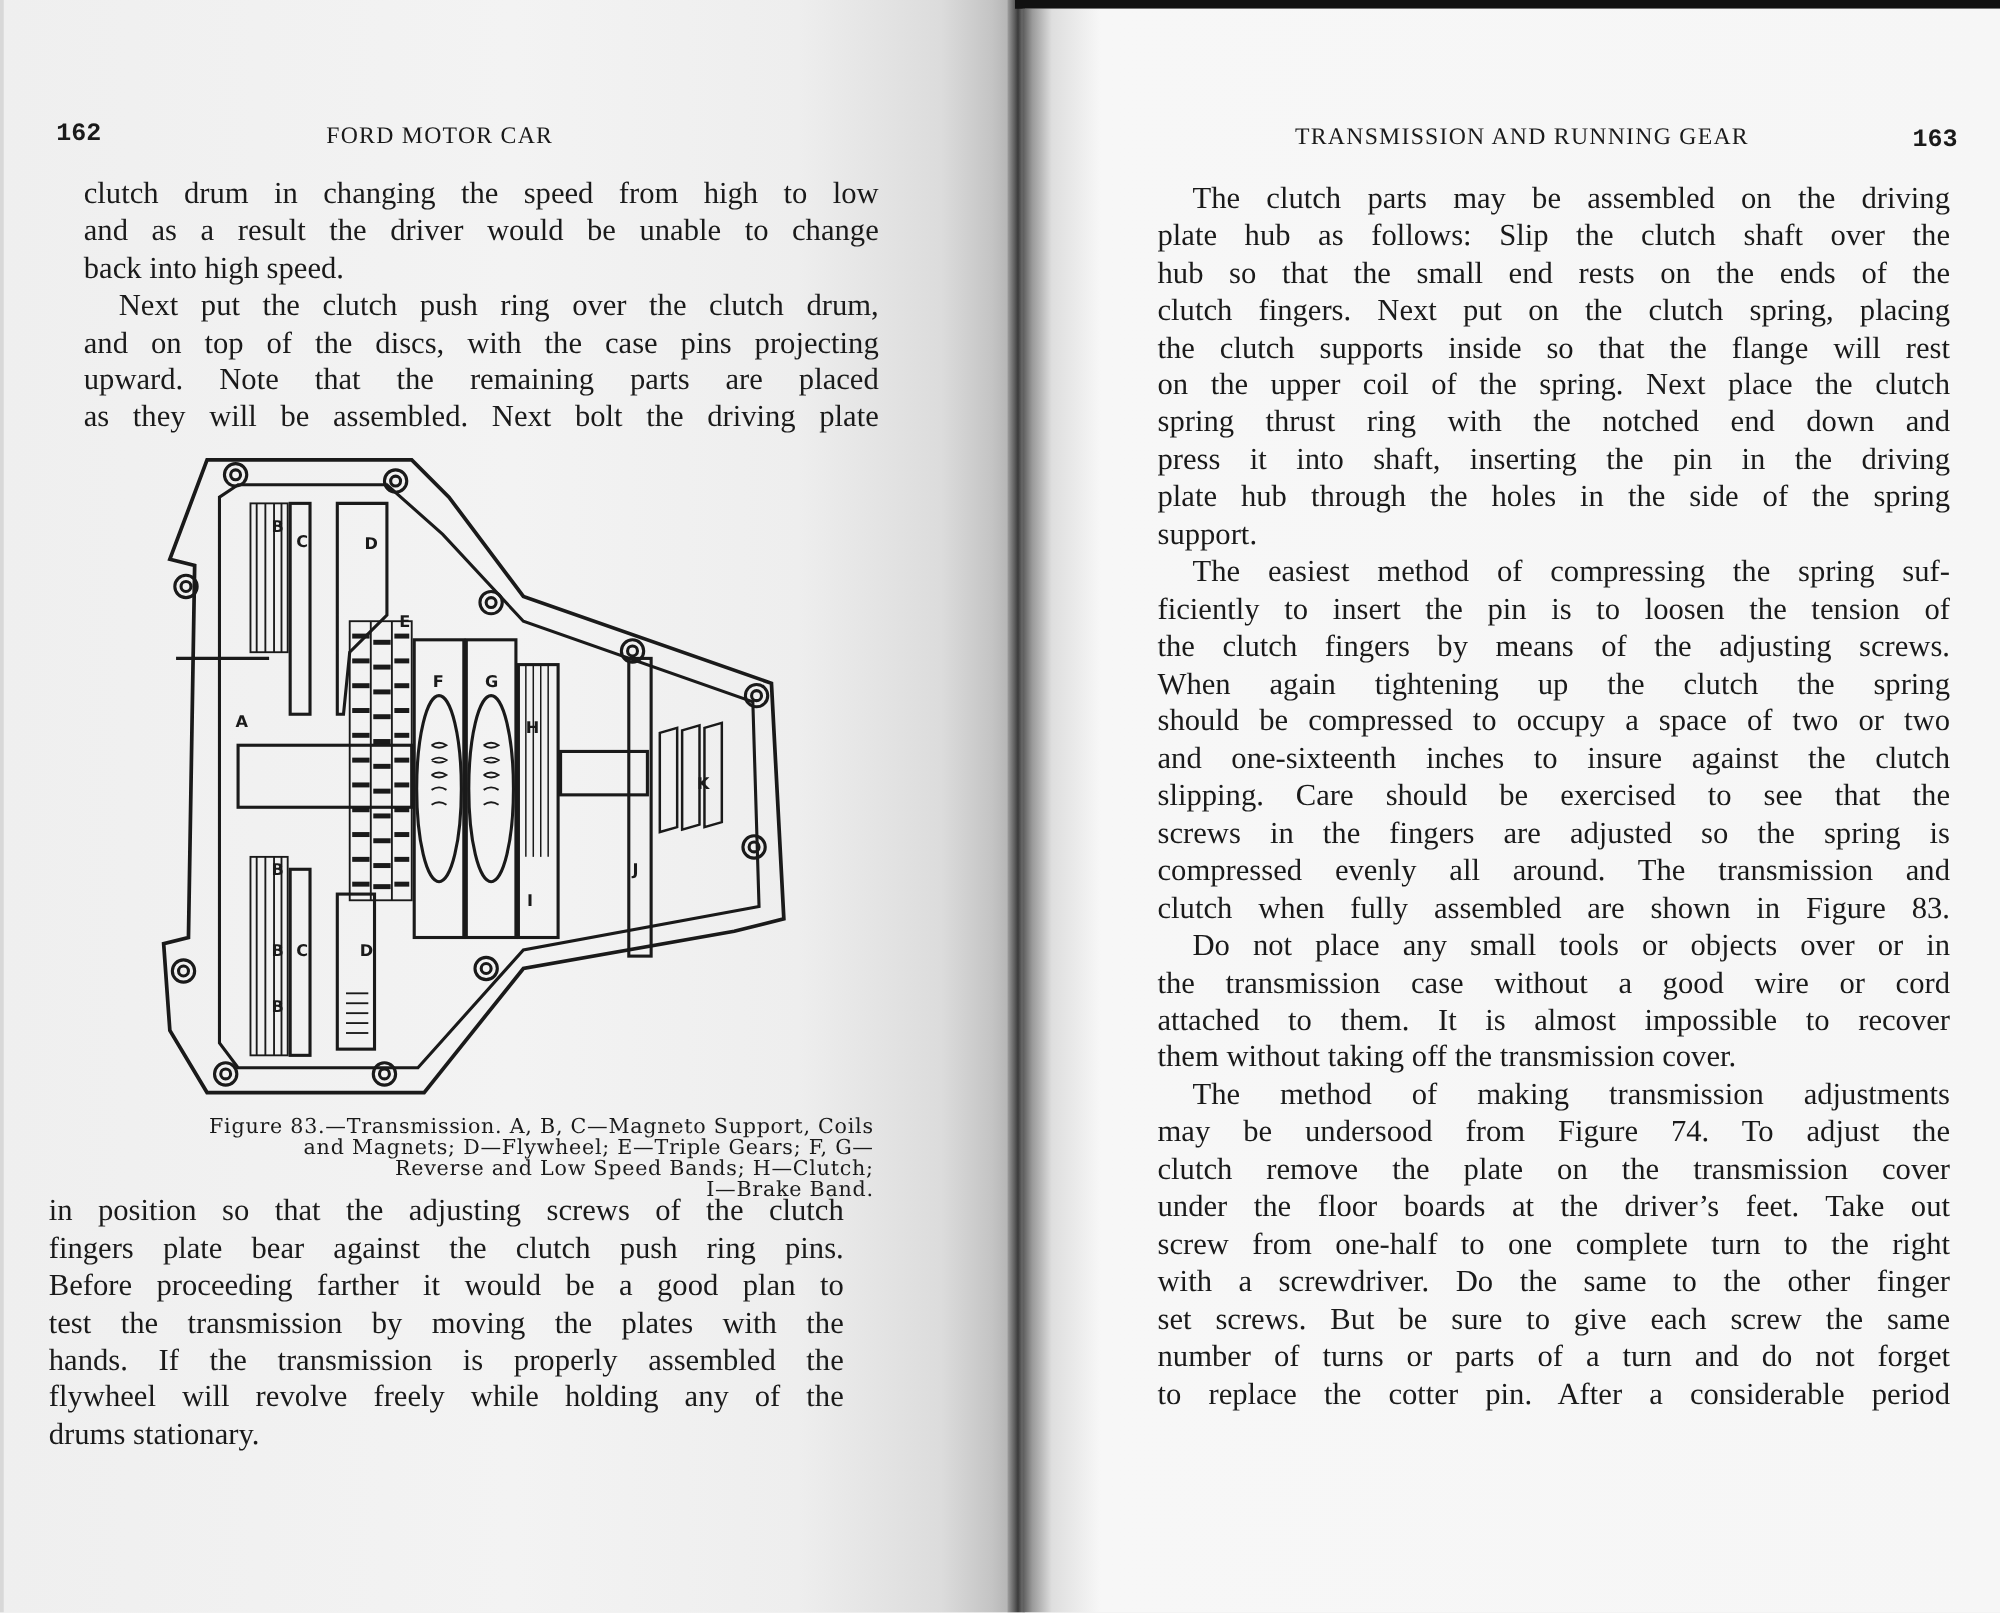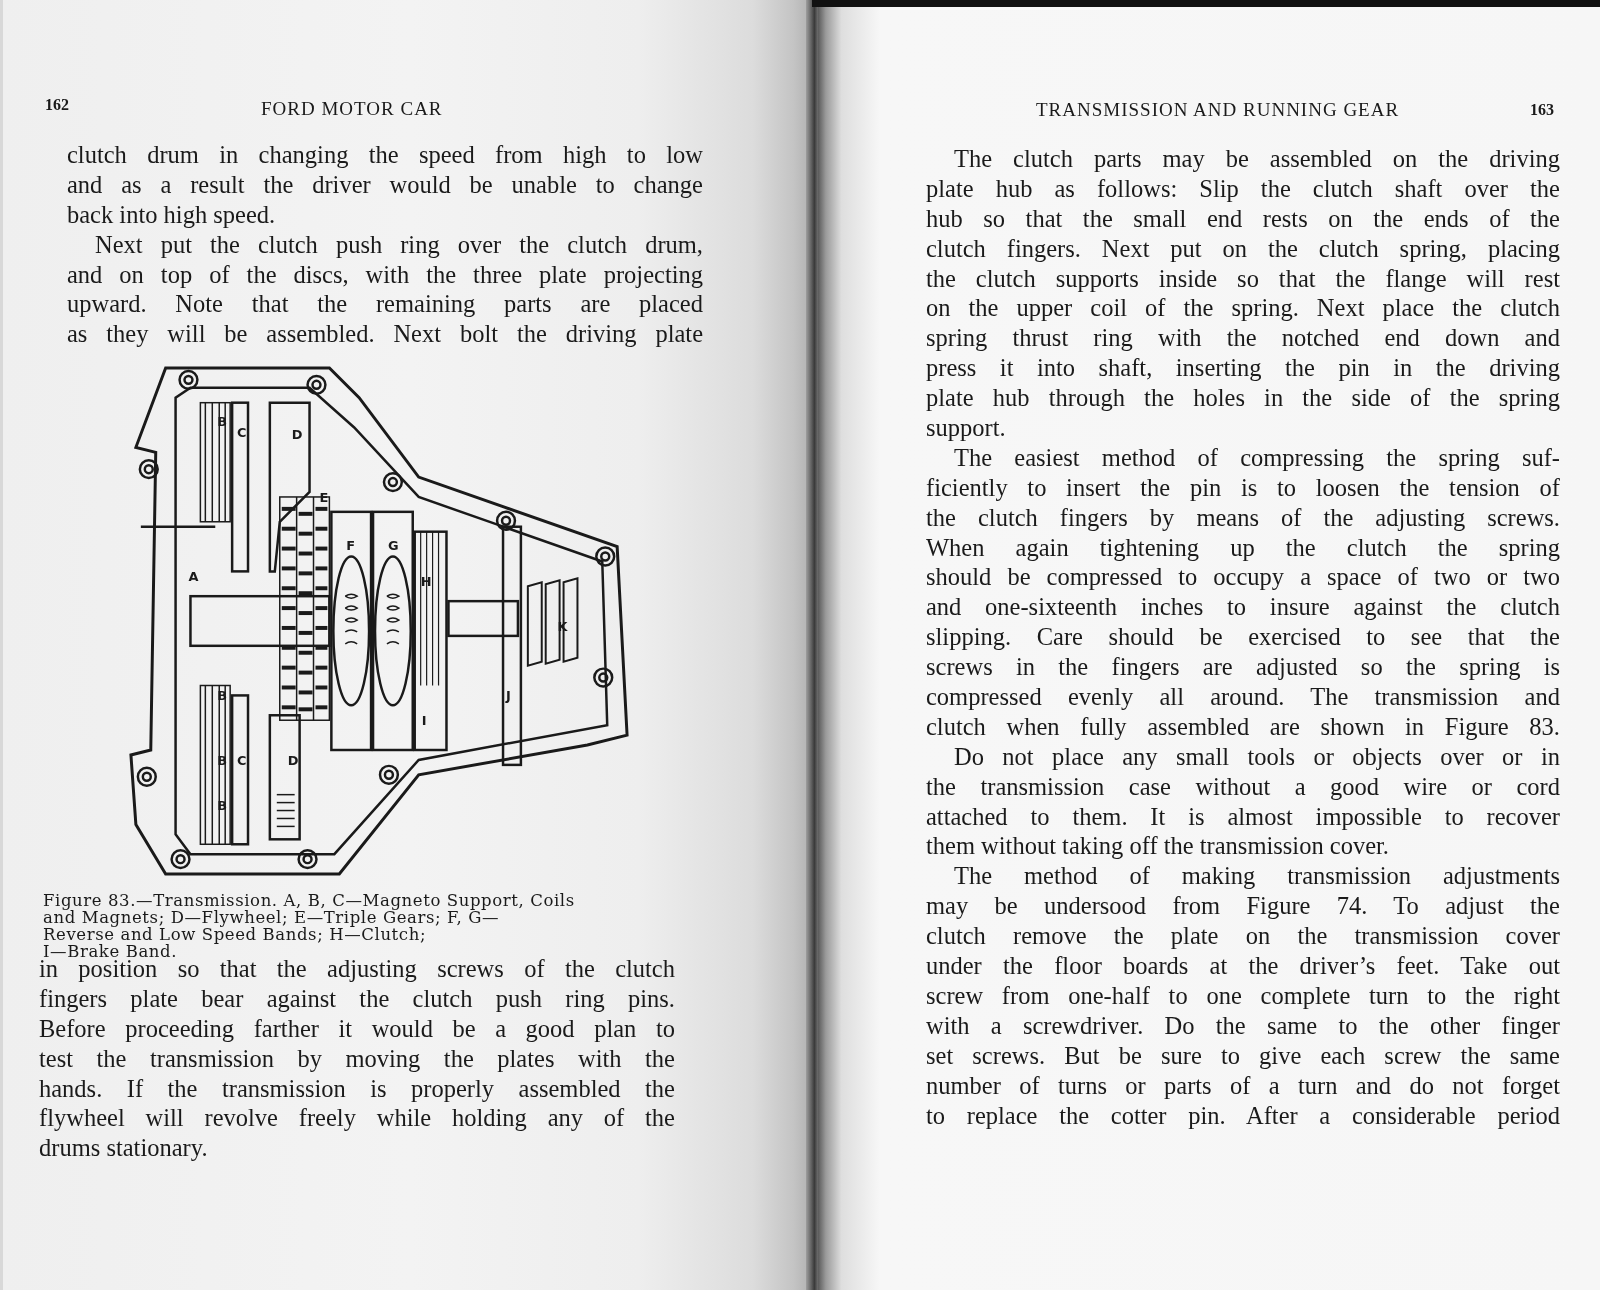--- a/index.html
+++ b/index.html
@@ -16,47 +16,47 @@
     }
     .page-right {
       left: 818px; width: 782px;
       background: linear-gradient(to right, #5a5a5a 0%, #9a9a9a 1%, #dedede 3%, #f7f7f7 8%, #f6f6f6 100%);
       top: 7px; height: 1283px;
     }
     .gutter { position: absolute; left: 806px; top: 0; width: 14px; height: 1290px;
       background: linear-gradient(to right, #9e9e9e, #5e5e5e 40%, #3a3a3a 60%, #8a8a8a); }
 
     .running-head { position: absolute; font-size: 19px; letter-spacing: 1px; }
-    .folio { position: absolute; font-size: 16px; font-weight: bold; font-family: Liberation Serif, serif; }
+    .folio { position: absolute; font-size: 20px; font-weight: bold; font-family: Liberation Mono, monospace; }
 
     .text-block { position: absolute; font-size: 24.5px; line-height: 29.9px; text-align: justify; }
     .text-block .line { display: block; text-align: justify; text-align-last: justify; white-space: nowrap; height: 29.9px; }
     .text-block .line.last { text-align-last: left; }
     .text-block .line.indent { padding-left: 28px; }
 
     .figure { position: absolute; left: 118px; top: 358px; width: 516px; height: 526px; }
     .figure svg { width: 100%; height: 100%; }
 
-    .caption { position: absolute; left: 40px; top: 892px; width: 656px; font-size: 16.5px; line-height: 17px; text-align: left; letter-spacing: 0.6px; font-family: "DejaVu Serif", serif; }
+    .caption { position: absolute; left: 40px; top: 892px; width: 656px; font-size: 16.5px; line-height: 17px; text-align: right; letter-spacing: 0.6px; font-family: "DejaVu Serif", serif; }
     .caption span { display: block; }
   </style>
 </head>
 <body>
 
 <div class="spread">
   <div class="page page-left">
     <div class="folio" style="left:42px; top:96px;">162</div>
     <div class="running-head" style="left:258px; top:98px;">FORD MOTOR CAR</div>
 
     <div class="text-block" id="left-top" style="left:44px; top:140px; width:636px;margin-left:20px;">
         <span class="line">clutch drum in changing the speed from high to low</span>
         <span class="line">and as a result the driver would be unable to change</span>
         <span class="line last">back into high speed.</span>
         <span class="line indent">Next put the clutch push ring over the clutch drum,</span>
-        <span class="line">and on top of the discs, with the three plate projecting</span>
+        <span class="line">and on top of the discs, with the case pins projecting</span>
         <span class="line">upward.  Note that the remaining parts are placed</span>
         <span class="line">as they will be assembled.  Next bolt the driving plate</span>
       </div>
 
     <div class="figure">
       <svg viewBox="0 0 520 530" fill="none" stroke="#1a1a1a" stroke-width="2.5">
 
         <path d="M45 10 L210 10 L240 40 L300 120 L500 190 L510 380 L470 390 L300 420 L220 520 L45 520 L15 470 L10 400 L30 395 L35 95 L15 90 Z" stroke-width="3"></path>
         <path d="M70 30 L190 30 L235 70 L300 140 L485 205 L490 370 L300 405 L215 500 L70 500 L55 480 L55 40 Z"></path>
 

